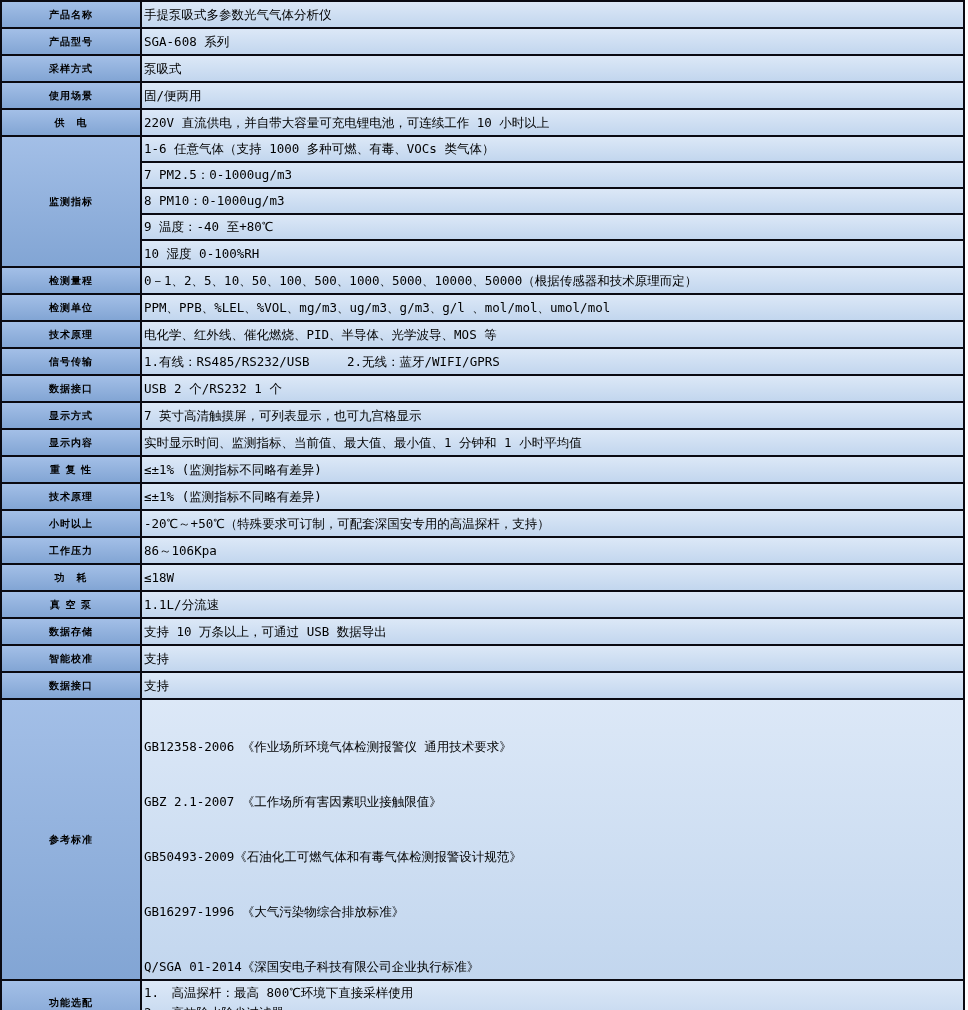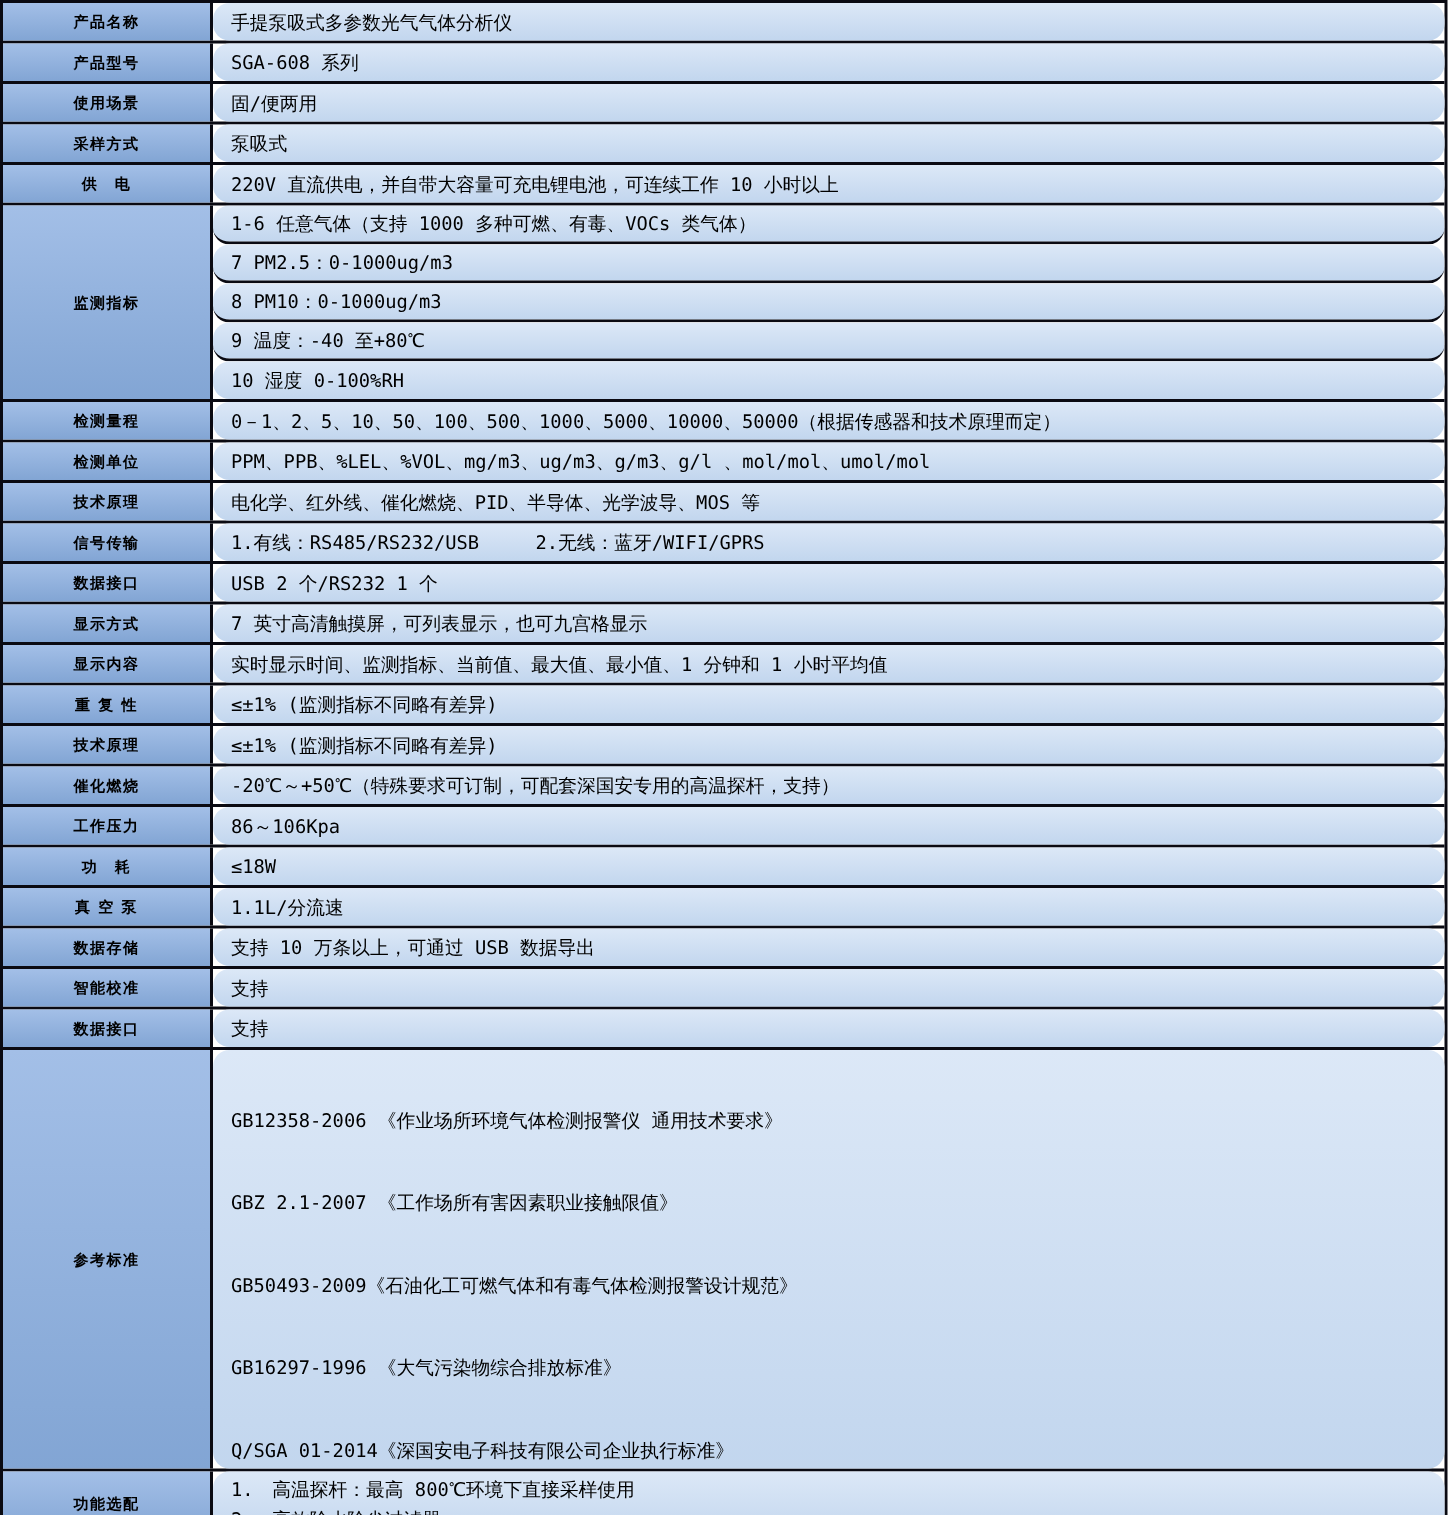--- a/index.html
+++ b/index.html
@@ -24,23 +24,22 @@
     white-space:pre; text-align:center;
   }
 
   .value-col { flex:1 1 auto; display:flex; flex-direction:column; min-width:0; }
 
   .value-cell {
     flex:1 1 auto;
     background:linear-gradient(to bottom, var(--value-top,#dce8f7), var(--value-bottom,#c2d6ee));
     border-bottom:2px solid var(--border,#0a0a12);
     display:flex; flex-direction:column; justify-content:center;
-    padding:2px 12px;
+    padding:2px 2px;
     min-height:25px;
-    border-radius:11px;
   }
   .value-cell:last-child { border-bottom:none; }
 
   .value-line {
     font-family:"DejaVu Sans Mono", monospace;
     font-size:12.5px;
     line-height:20px;
     white-space:pre-wrap;
   }
   
@@ -62,38 +61,38 @@
   <div class="row">
     <div class="label-cell">产品型号</div>
     <div class="value-col">
         <div class="value-cell">
           <div class="value-line">SGA-608 系列</div>
         </div>
       </div>
   </div>
 
   <div class="row">
+    <div class="label-cell">采样方式</div>
+    <div class="value-col">
+        <div class="value-cell">
+          <div class="value-line">泵吸式</div>
+        </div>
+      </div>
+  </div>
+
+  <div class="row">
     <div class="label-cell">使用场景</div>
     <div class="value-col">
         <div class="value-cell">
           <div class="value-line">固/便两用</div>
         </div>
       </div>
   </div>
 
   <div class="row">
-    <div class="label-cell">采样方式</div>
-    <div class="value-col">
-        <div class="value-cell">
-          <div class="value-line">泵吸式</div>
-        </div>
-      </div>
-  </div>
-
-  <div class="row">
     <div class="label-cell">供　电</div>
     <div class="value-col">
         <div class="value-cell">
           <div class="value-line">220V 直流供电，并自带大容量可充电锂电池，可连续工作 10 小时以上</div>
         </div>
       </div>
   </div>
 
   <div class="row">
     <div class="label-cell">监测指标</div>
@@ -193,21 +192,21 @@
   <div class="row">
     <div class="label-cell">技术原理</div>
     <div class="value-col">
         <div class="value-cell">
           <div class="value-line">≤±1% (监测指标不同略有差异)</div>
         </div>
       </div>
   </div>
 
   <div class="row">
-    <div class="label-cell">催化燃烧</div>
+    <div class="label-cell">小时以上</div>
     <div class="value-col">
         <div class="value-cell">
           <div class="value-line">-20℃～+50℃（特殊要求可订制，可配套深国安专用的高温探杆，支持）</div>
         </div>
       </div>
   </div>
 
 
   <div class="row">
     <div class="label-cell">工作压力</div>

